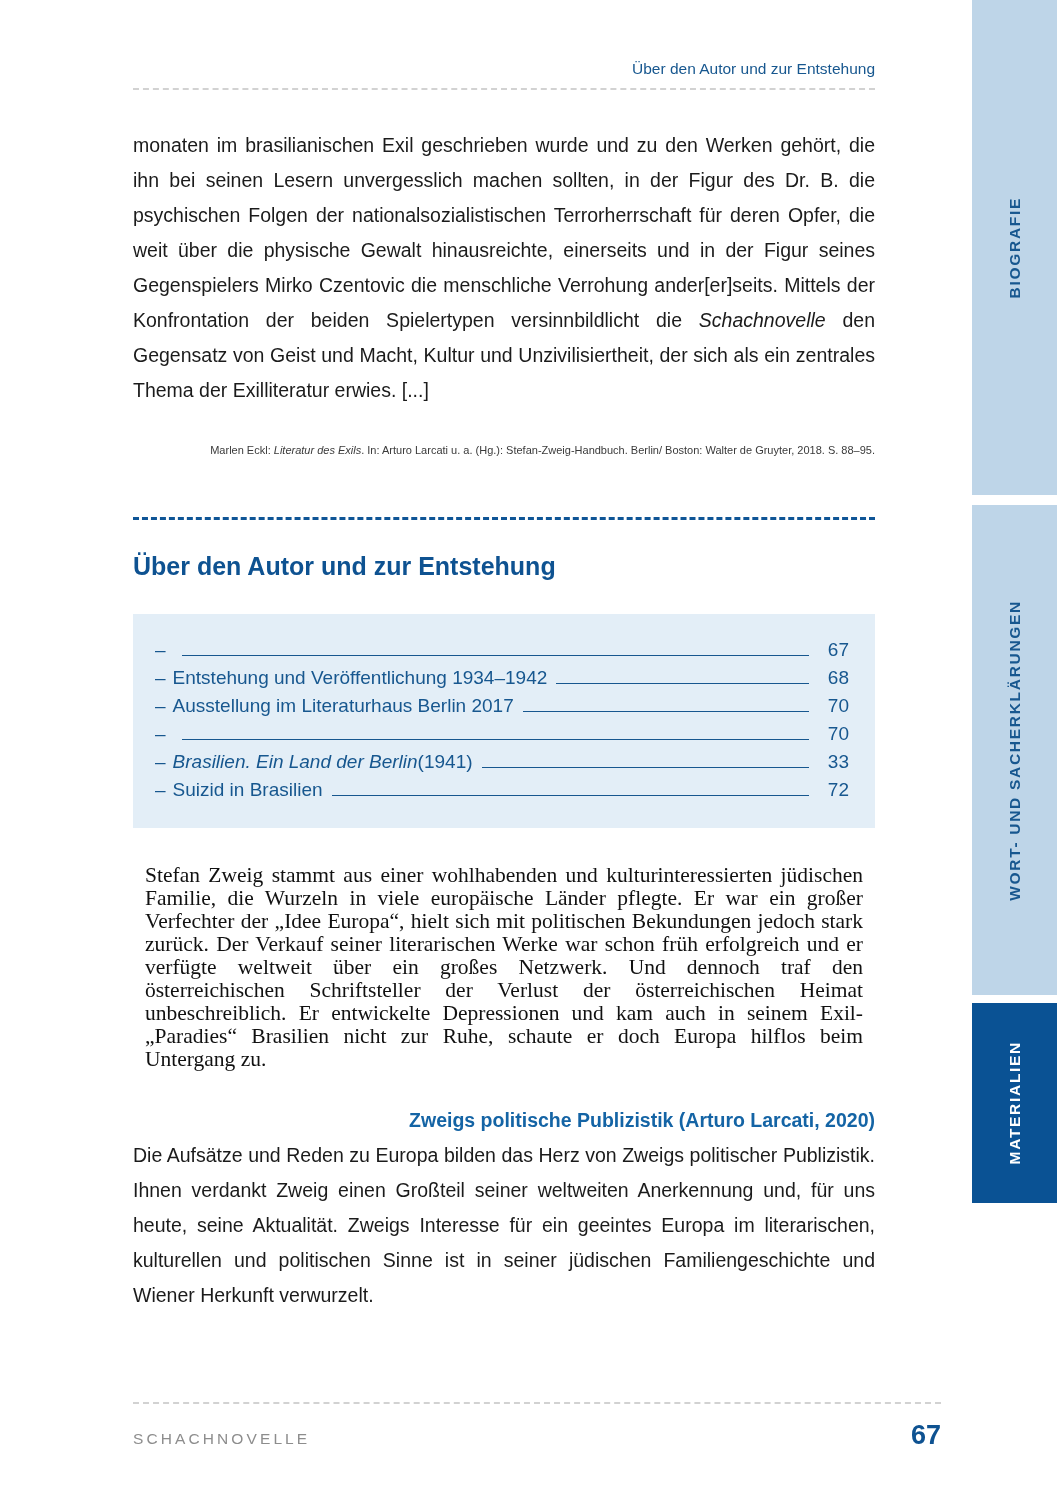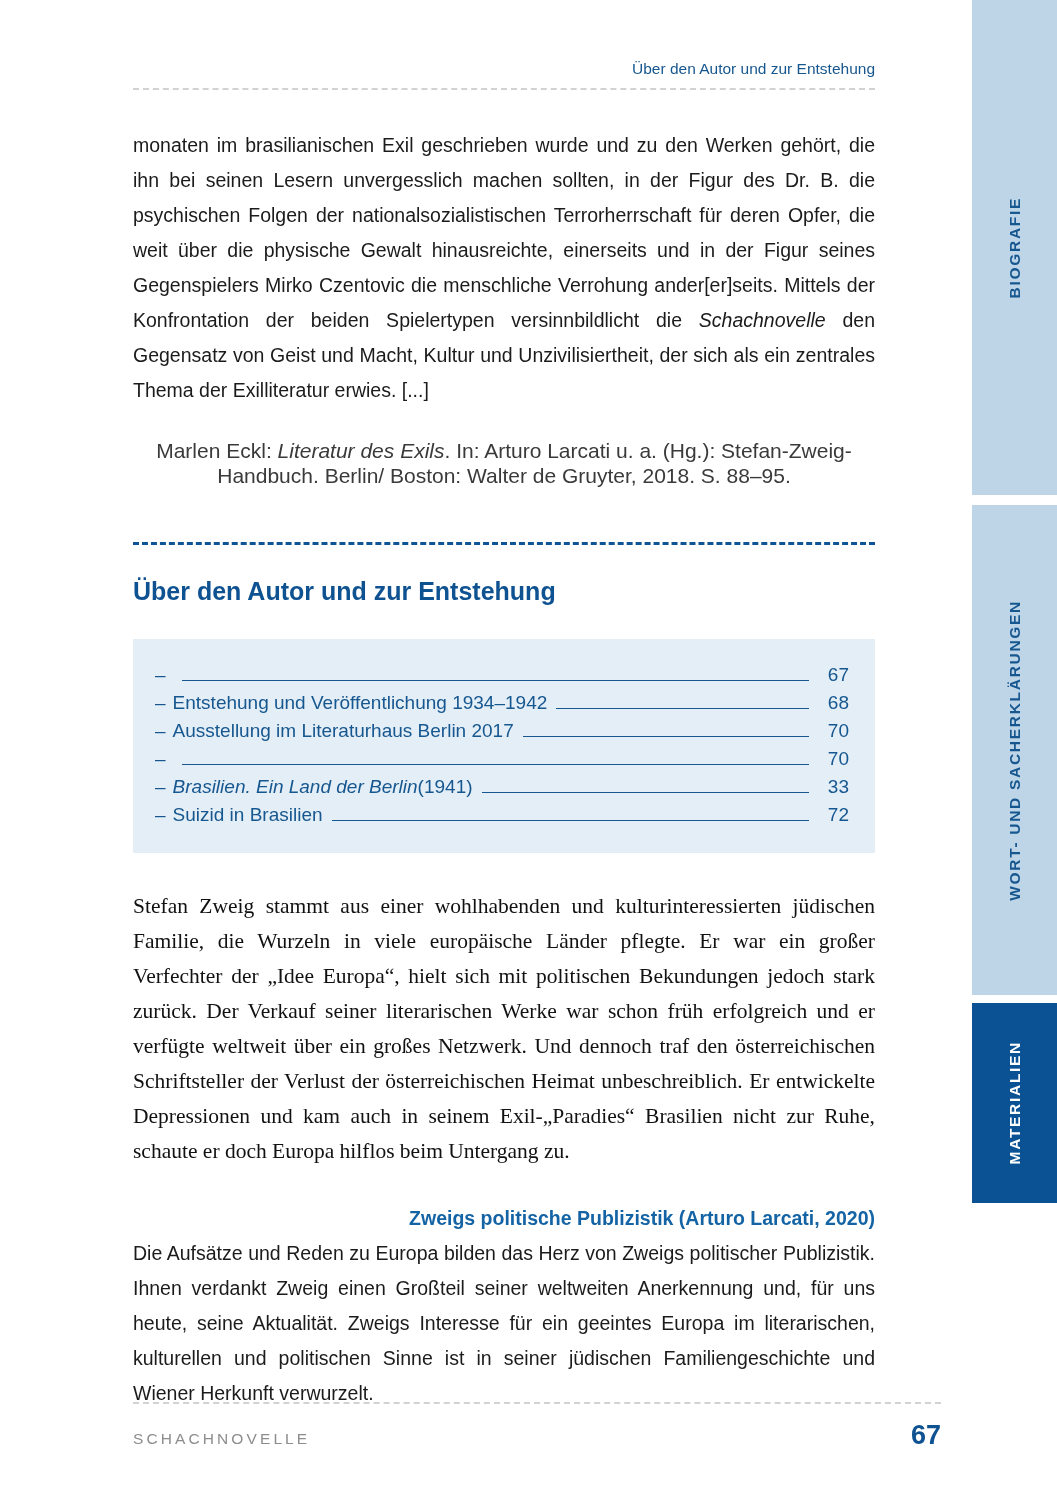--- a/index.html
+++ b/index.html
@@ -93,25 +93,25 @@
     color: #1b1b1b;
     text-align: justify;
     text-justify: inter-word;
     margin: 0;
   }
   #intro-paragraph {
     margin-top: 38px;
   }
 
   .citation {
-    font-size: 21px;
+    font-size: 11px;
     line-height: 25px;
     color: #3a3a3a;
     margin: 0;
-    text-align: center;
+    text-align: right;
   }
   #citation-block { margin-top: 30px; }
 
   .divider-wrap { margin-top: 54px; }
 
   .section-heading {
     color: #0e5291;
     font-size: 25px;
     font-weight: bold;
     margin: 30px 0 0 0;
@@ -151,25 +151,25 @@
   .toc-page {
     flex: 0 0 auto;
     text-align: right;
     width: 26px;
   }
 
   
   .body-serif {
     font-family: "Liberation Serif", serif;
     font-size: 21.5px;
-    line-height: 35px;
+    line-height: 23px;
     color: #111111;
     text-align: justify;
     text-justify: inter-word;
-    margin: 0;
+    margin: 12px;
   }
   #serif-paragraph { margin-top: 36px; }
 
   .sub-heading {
     color: #1464a5;
     font-size: 19.5px;
     font-weight: bold;
     margin: 36px 0 0 0;
     line-height: 1.4;
     text-align: right;

